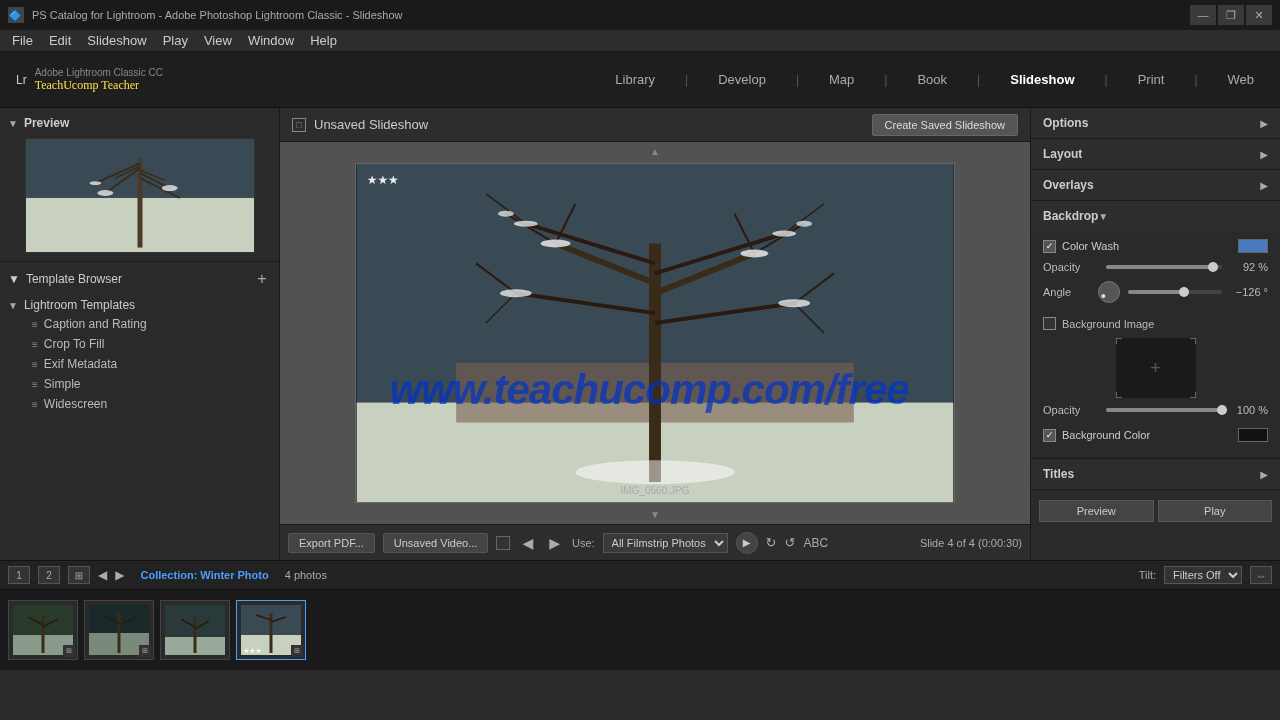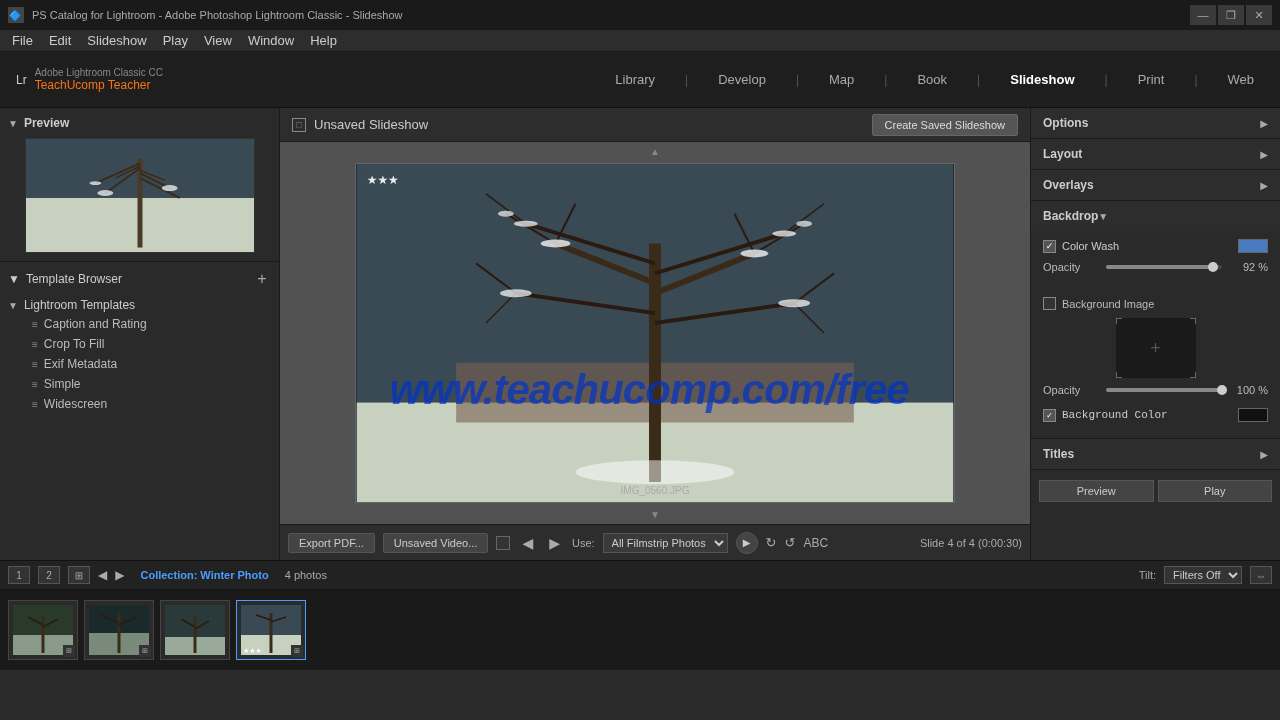--- a/index.html
+++ b/index.html
@@ -13,21 +13,21 @@
     #titlebar .window-btn { width: 26px; height: 20px; background: #3a3a3a; border: none; color: #aaa; cursor: pointer; font-size: 11px; display: flex; align-items: center; justify-content: center; }
 
     
     #menubar { height: 22px; background: #2d2d2d; display: flex; align-items: center; padding: 0 4px; border-bottom: 1px solid #1a1a1a; }
     #menubar .menu-item { padding: 2px 8px; color: #ccc; font-size: 13px; cursor: pointer; }
 
     
     #header { height: 56px; background: #1e1e1e; display: flex; align-items: center; padding: 0 16px; border-bottom: 1px solid #111; }
     #header .lr-brand { margin-left: 0; }
     #header .lr-brand .app-name { color: #888; font-size: 10px; }
-    #header .lr-brand .user-name { color: #f97316; font-size: 12px; }
+    #header .lr-brand .user-name { color: #fde047; font-size: 12px; font-family: Liberation Serif, serif; }
     #header .logo-user { display: flex; align-items: center; gap: 8px; }
     #nav { display: flex; align-items: center; margin-left: auto; gap: 20px; }
     #nav .nav-item { color: #aaa; font-size: 13px; padding: 4px 10px; cursor: pointer; }
     #nav .nav-item.active { color: #fff; font-weight: bold; }
     #nav .nav-sep { color: #555; }
     #main-full { display: flex; flex-direction: column; height: 562px; }
 
     
     #left-panel { width: 280px; background: #2a2a2a; border-right: 1px solid #1a1a1a; display: flex; flex-direction: column; flex-shrink: 0; }
     #preview-section { padding: 8px; border-bottom: 1px solid #1a1a1a; }
@@ -371,22 +371,33 @@
 
           <div class="row">
             <span class="row-label">Opacity</span>
             <div class="slider-track">
               <div class="slider-fill" style="width:92%;"></div>
               <div class="slider-thumb" style="left:92%;"></div>
             </div>
             <span class="slider-value">92 %</span>
           </div>
 
-
-          <div class="row" style="margin-top:24px;">
+          <div class="angle-row">
+            <span class="row-label">Angle</span>
+            <div class="dial">
+              <div class="dial-dot" style="transform:rotate(-126deg) translate(0, -7px);"></div>
+            </div>
+            <div class="slider-track" style="margin-left:8px;">
+              <div class="slider-fill" style="width:60%;"></div>
+              <div class="slider-thumb" style="left:60%;"></div>
+            </div>
+            <span class="slider-value">−126 °</span>
+          </div>
+
+          <div class="row" style="margin-top:14px;">
             <div class="checkbox"></div>
             <span style="margin-left:6px;flex:1;color:#bbb;font-size:11px;">Background Image</span>
           </div>
 
           <div style="position:relative;width:80px;height:60px;margin:6px auto;background:#1a1a1a;border:0px;">
             <div class="corner tl"></div>
             <div class="corner tr"></div>
             <div class="corner bl"></div>
             <div class="corner br"></div>
             <div class="plus-center">+</div>
@@ -394,21 +405,21 @@
 
           <div class="row">
             <span class="row-label">Opacity</span>
             <div class="slider-track">
               <div class="slider-fill" style="width:100%;"></div>
               <div class="slider-thumb" style="left:100%;"></div>
             </div>
             <span class="slider-value">100 %</span>
           </div>
 
-          <div class="row" style="margin-top:12px;font-family:Liberation Mono, monospace;">
+          <div class="row" style="margin-top:12px;">
             <div class="checkbox checked"></div>
             <span style="margin-left:6px;flex:1;color:#ccc;font-size:11px;">Background Color</span>
             <div class="color-swatch black"></div>
           </div>
         </div>
       </div>
 
       <div class="panel-section">
         <div class="panel-header">
           <div class="header-left">

